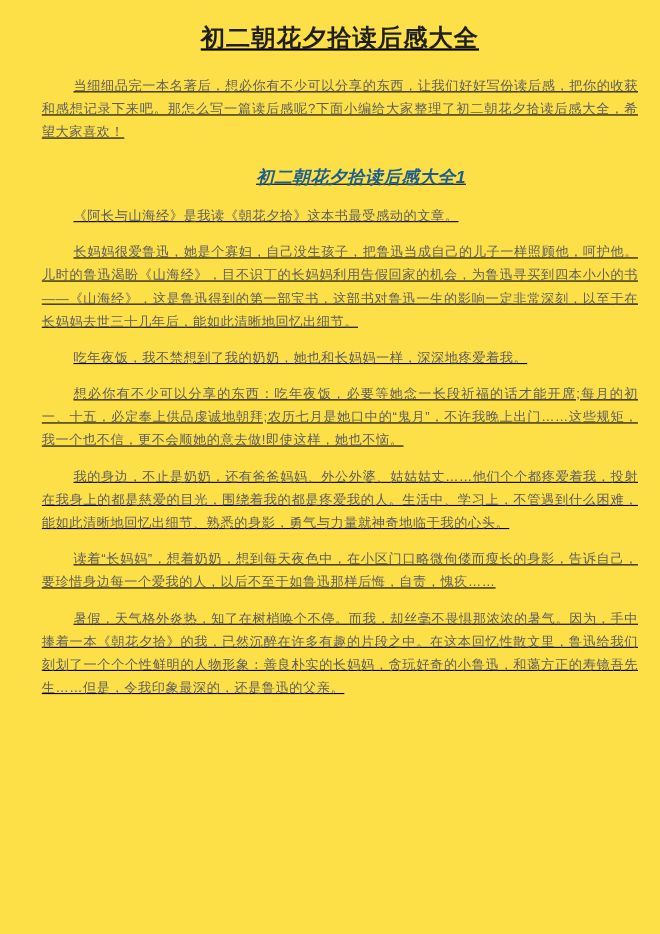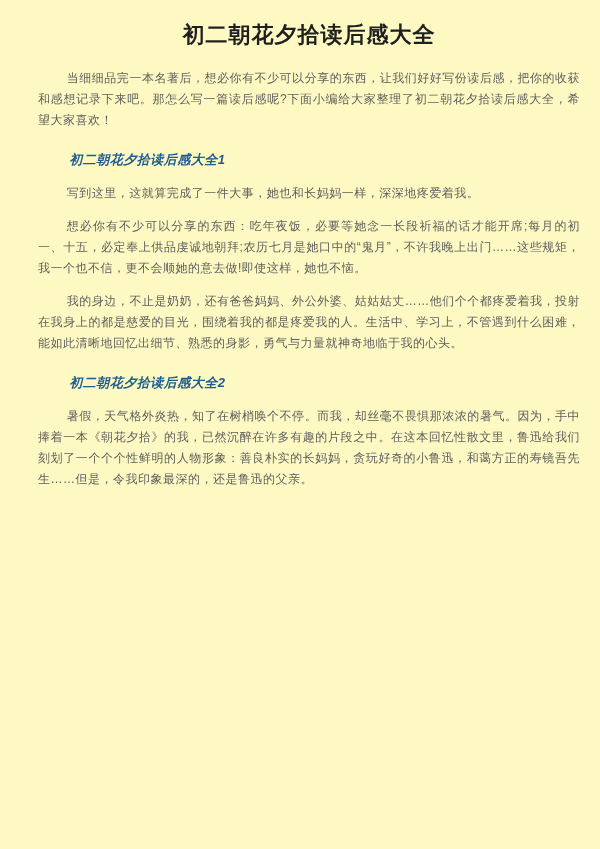--- a/index.html
+++ b/index.html
@@ -11,69 +11,73 @@
     width: 600px;
     height: 849px;
     overflow: hidden;
     font-family: "Liberation Sans", "DejaVu Sans", sans-serif;
   }
   .page {
     width: 600px;
     height: 849px;
     box-sizing: border-box;
     padding: 16px 20px 0 38px;
-    background: #fef9c3;
+    background: #fde047;
+    text-decoration: underline;
   }
   .page-title {
     margin: 4px 0 18px 0;
     text-align: center;
     font-size: 22px;
     font-weight: 600;
     color: #1f1f1f;
     letter-spacing: 1px;
   }
   .para {
     margin: 12px 0 11px 0;
     font-size: 12px;
     line-height: 21px;
     color: #5e5e5e;
     text-align: justify;
     text-indent: 2.4em;
     letter-spacing: 0.5px;
   }
   .section-heading {
     margin: 20px 0 14px 0;
-    font-size: 13px;
+    font-size: 16px;
     font-weight: bold;
     font-style: italic;
     color: #1d5d8f;
     text-indent: 2.4em;
     letter-spacing: 0.5px;
+    text-align: center;
   }
   .intro {
     margin-top: 14px;
   }
 </style>
 </head>
 <body>
 
 <div class="page">
 
   <h1 class="page-title">初二朝花夕拾读后感大全</h1>
 
   <p class="para intro">当细细品完一本名著后，想必你有不少可以分享的东西，让我们好好写份读后感，把你的收获和感想记录下来吧。那怎么写一篇读后感呢?下面小编给大家整理了初二朝花夕拾读后感大全，希望大家喜欢！</p>
 
   <section>
     <h2 class="section-heading">初二朝花夕拾读后感大全1</h2>
 
-    <p class="para">写到这里，这就算完成了一件大事，她也和长妈妈一样，深深地疼爱着我。</p>
+    <p class="para">《阿长与山海经》是我读《朝花夕拾》这本书最受感动的文章。</p>
+    <p class="para">长妈妈很爱鲁迅，她是个寡妇，自己没生孩子，把鲁迅当成自己的儿子一样照顾他，呵护他。儿时的鲁迅渴盼《山海经》，目不识丁的长妈妈利用告假回家的机会，为鲁迅寻买到四本小小的书——《山海经》，这是鲁迅得到的第一部宝书，这部书对鲁迅一生的影响一定非常深刻，以至于在长妈妈去世三十几年后，能如此清晰地回忆出细节。</p>
+    <p class="para">吃年夜饭，我不禁想到了我的奶奶，她也和长妈妈一样，深深地疼爱着我。</p>
     <p class="para">想必你有不少可以分享的东西：吃年夜饭，必要等她念一长段祈福的话才能开席;每月的初一、十五，必定奉上供品虔诚地朝拜;农历七月是她口中的“鬼月”，不许我晚上出门……这些规矩，我一个也不信，更不会顺她的意去做!即使这样，她也不恼。</p>
     <p class="para">我的身边，不止是奶奶，还有爸爸妈妈、外公外婆、姑姑姑丈……他们个个都疼爱着我，投射在我身上的都是慈爱的目光，围绕着我的都是疼爱我的人。生活中、学习上，不管遇到什么困难，能如此清晰地回忆出细节、熟悉的身影，勇气与力量就神奇地临于我的心头。</p>
+    <p class="para">读着“长妈妈”，想着奶奶，想到每天夜色中，在小区门口略微佝偻而瘦长的身影，告诉自己，要珍惜身边每一个爱我的人，以后不至于如鲁迅那样后悔，自责，愧疚……</p>
   </section>
 
   <section>
-    <h2 class="section-heading">初二朝花夕拾读后感大全2</h2>
 
     <p class="para">暑假，天气格外炎热，知了在树梢唤个不停。而我，却丝毫不畏惧那浓浓的暑气。因为，手中捧着一本《朝花夕拾》的我，已然沉醉在许多有趣的片段之中。在这本回忆性散文里，鲁迅给我们刻划了一个个个性鲜明的人物形象：善良朴实的长妈妈，贪玩好奇的小鲁迅，和蔼方正的寿镜吾先生……但是，令我印象最深的，还是鲁迅的父亲。</p>
 
   </section>
 
 </div>
 
 </body></html>

